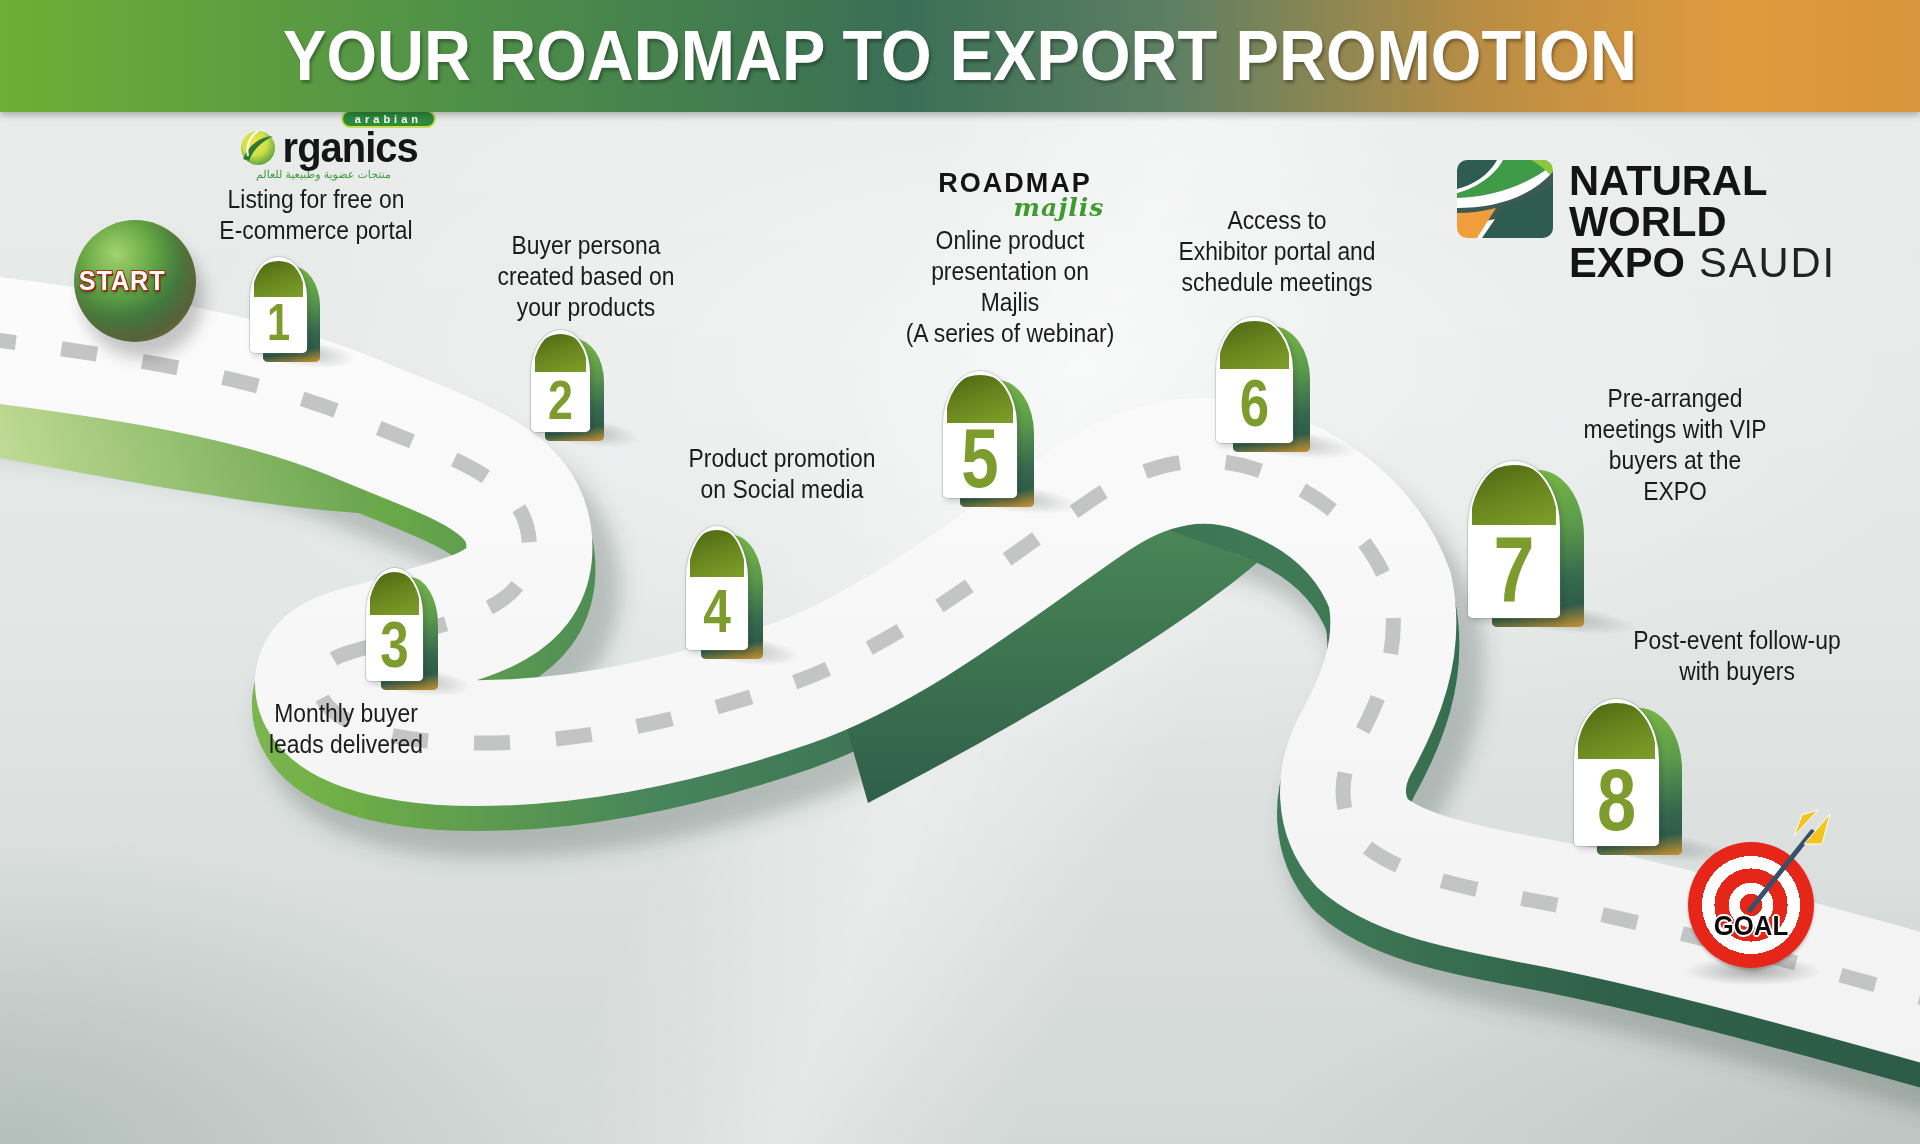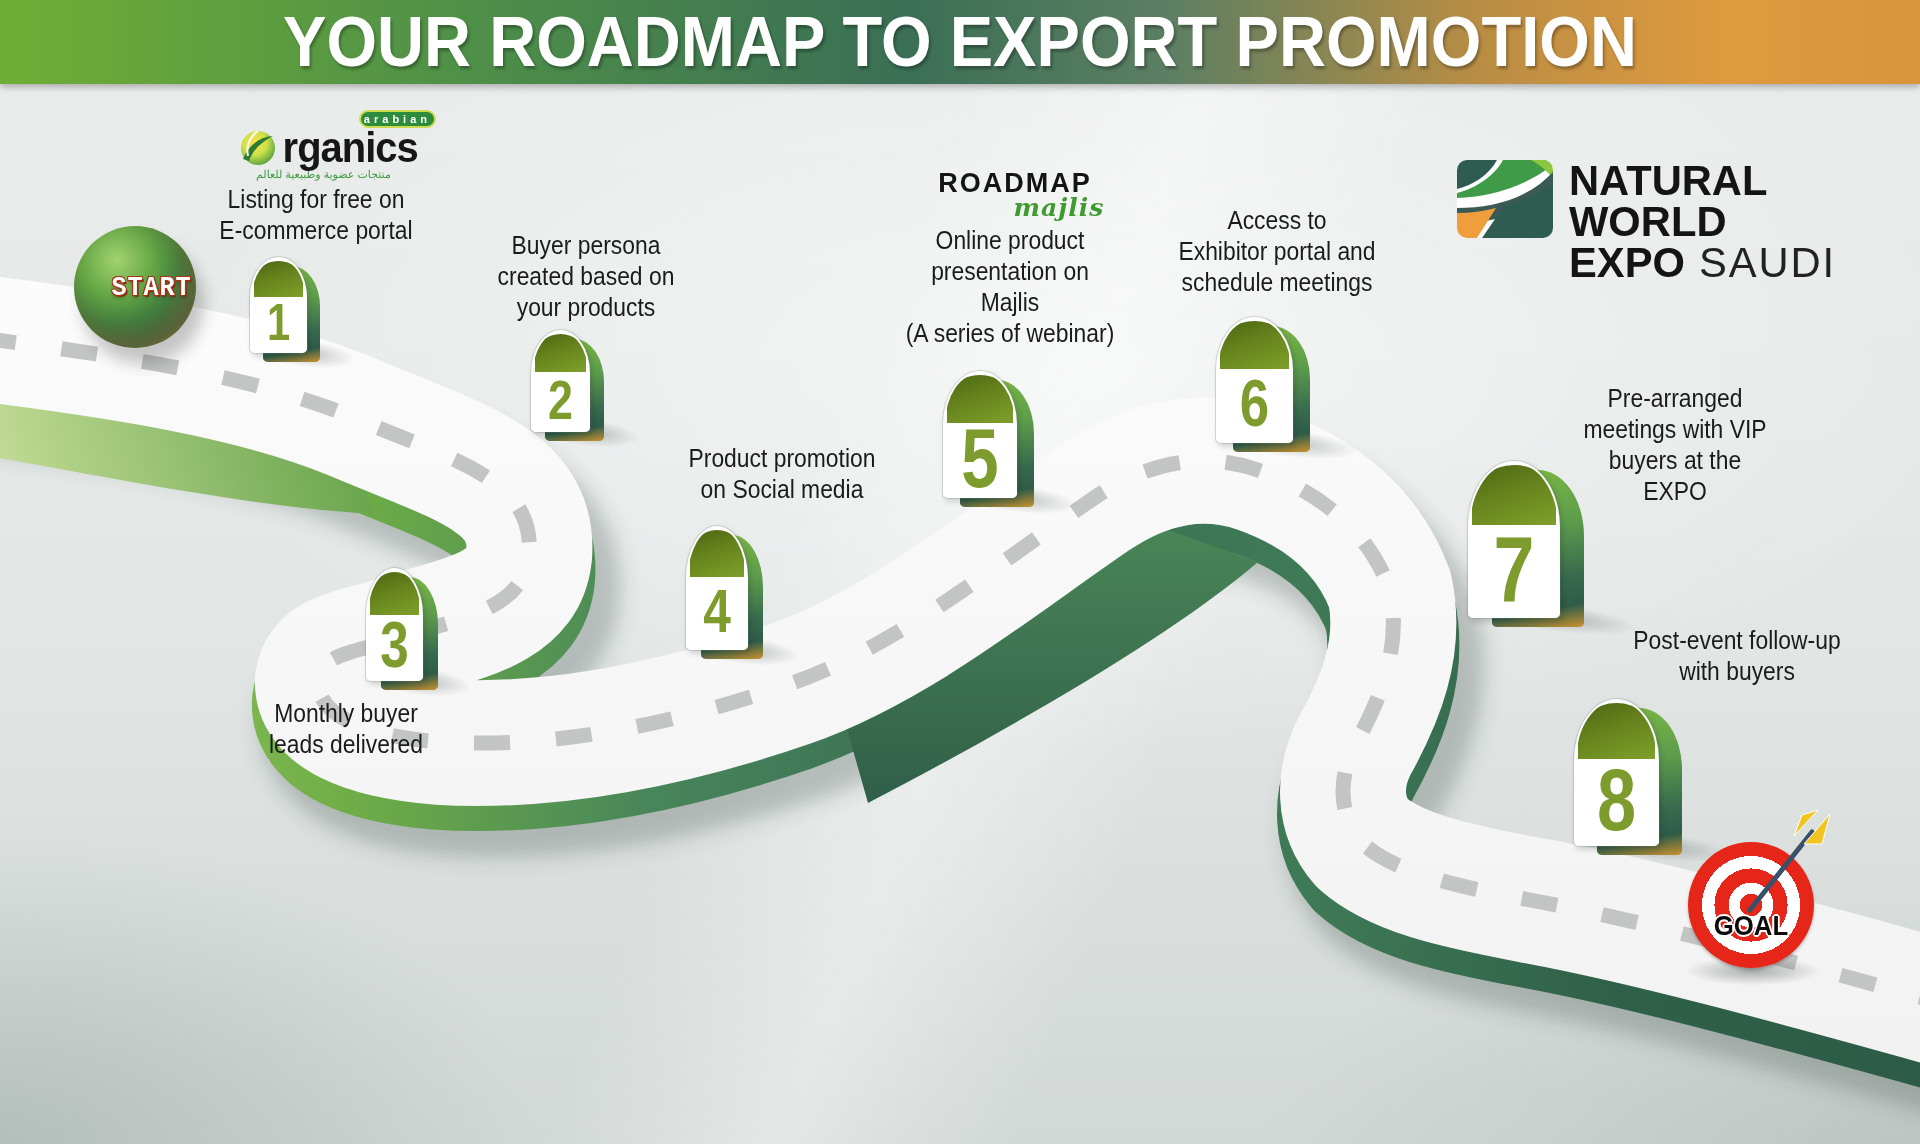--- a/index.html
+++ b/index.html
@@ -5,21 +5,21 @@
   html,body{margin:0;padding:0;background:#9aa39f;}
   .stage{position:relative;width:1920px;height:1144px;overflow:hidden;
     font-family:"Liberation Sans",sans-serif;
     background:
       radial-gradient(1300px 560px at 56% 32%, rgba(255,255,255,.55), rgba(255,255,255,0) 70%),
       linear-gradient(112deg, rgba(255,255,255,0) 42%, rgba(255,255,255,.38) 52%, rgba(255,255,255,0) 62%),
       radial-gradient(900px 520px at 0% 100%, rgba(130,148,140,.38), rgba(130,148,140,0) 60%),
       radial-gradient(1100px 420px at 100% 100%, rgba(140,152,146,.30), rgba(140,152,146,0) 60%),
       linear-gradient(180deg,#eaedec 0%,#e3e7e6 52%,#d2d8d6 100%);}
   
-  .header{position:absolute;top:0;left:0;right:0;height:84px;z-index:10;
+  .header{position:absolute;top:0;left:0;right:0;height:112px;z-index:10;
     display:flex;align-items:center;justify-content:center;
     background:linear-gradient(90deg, var(--header_gradient_left) 0%, #4f9048 24%, var(--header_gradient_mid) 47%, #5d7f63 61%, #b98d44 77%, var(--header_gradient_right) 90%, #d9953b 100%);
     box-shadow:0 3px 7px rgba(0,0,0,.28);}
   .header .title{color:#fff;font-size:70px;font-weight:800;letter-spacing:0px;white-space:nowrap;
     transform:scaleX(.93);text-shadow:2px 3px 3px rgba(0,0,0,.30);}
   
   .road-svg{position:absolute;left:0;top:0;z-index:1;}
   
   .caption{position:absolute;width:320px;margin-left:-160px;z-index:3;text-align:center;
     font-size:26px;line-height:31px;color:var(--text_dark);white-space:pre-line;transform:scaleX(.88);}
@@ -32,43 +32,43 @@
     border-radius:50% 50% 5px 5px / 42% 42% 4px 4px;overflow:hidden;
     box-shadow:0 0 0 1px rgba(110,130,115,.25), 2px 3px 6px rgba(0,0,0,.18);}
   .ms-arch{position:absolute;top:2px;left:2px;right:2px;height:39%;
     border-radius:50% 50% 0 0 / 58% 58% 0 0;
     background:linear-gradient(160deg,#4c6512 0%,#66831d 45%,#7ea02a 100%);}
   .ms-num{position:absolute;top:38%;left:0;right:0;bottom:0;display:flex;align-items:center;justify-content:center;
     font-size:var(--fs);font-weight:700;color:var(--milestone_olive);transform:scaleX(.8);line-height:1;}
   .ms-shadow{position:absolute;z-index:-1;left:26%;bottom:-15px;width:160%;height:28px;
     background:radial-gradient(ellipse at 42% 50%, rgba(70,82,75,.35), rgba(70,82,75,0) 70%);transform:rotate(7deg);}
   
-  .start{position:absolute;left:74px;top:226px;width:122px;height:122px;z-index:4;border-radius:50%;
-    display:flex;align-items:center;justify-content:flex-end;
+  .start{position:absolute;left:74px;top:220px;width:122px;height:122px;z-index:4;border-radius:50%;
+    display:flex;align-items:center;justify-content:flex-start;
     background:radial-gradient(circle at 35% 28%, #a2d36e 0%, #63a544 32%, #3c7c40 55%, #2e6247 74%, #6f7a3c 90%, #c08a3c 100%);
-    box-shadow:inset -10px -14px 22px rgba(150,100,40,.45), 8px 16px 16px rgba(0,0,0,.22);font-family:Liberation Mono, monospace;}
+    box-shadow:inset -10px -14px 22px rgba(150,100,40,.45), 8px 16px 16px rgba(0,0,0,.22);}
   .start-label{color:#fff;font-weight:800;font-size:28px;letter-spacing:1px;transform:scaleX(.9);
     text-shadow:-1px -1px 0 #a63517,1px -1px 0 #a63517,-1px 1px 0 #a63517,2px 2px 0 #8f2d12,0 3px 4px rgba(0,0,0,.35);}
   
   .goal{position:absolute;left:1688px;top:842px;width:126px;height:126px;z-index:5;}
   .goal-shadow{position:absolute;left:-6px;bottom:-18px;width:142px;height:30px;
     background:radial-gradient(ellipse, rgba(55,60,58,.38), rgba(55,60,58,0) 68%);}
   .goal-rings{position:absolute;inset:0;border-radius:50%;
     background:radial-gradient(circle, var(--goal_red) 0 12.5%, #ffffff 12.5% 25%, var(--goal_red) 25% 41%, #ffffff 41% 55%, var(--goal_red) 55% 99%);
     box-shadow:0 2px 3px rgba(0,0,0,.25);}
   .goal-dart{position:absolute;left:44px;top:-36px;}
   .goal-label{position:absolute;left:0;right:0;top:54%;text-align:center;font-size:28px;font-weight:800;color:#0b0b0b;
     transform:scaleX(.92);
     text-shadow:-2px 0 0 #fff,2px 0 0 #fff,0 -2px 0 #fff,0 2px 0 #fff,-1px -1px 0 #fff,1px 1px 0 #fff,1px -1px 0 #fff,-1px 1px 0 #fff;}
   
   .org-logo{position:absolute;left:230px;top:124px;width:200px;z-index:3;}
   .org-row{position:relative;display:flex;align-items:center;justify-content:center;}
   .org-word{font-size:42px;font-weight:700;color:#161616;letter-spacing:-1px;transform:scaleX(.95);margin-left:2px;}
   .org-badge{position:absolute;top:-14px;right:-6px;background:#2c8c3c;border:2px solid #cddc4e;border-radius:12px;
-    color:#fff;font-size:11px;font-weight:700;letter-spacing:4px;padding:1px 3px;}
+    color:#fff;font-size:11px;font-weight:700;letter-spacing:4px;padding:1px 12px;}
   .org-tagline{direction:rtl;text-align:left;font-size:11px;color:#3f9b3f;margin:-4px 0 0 0;padding-left:26px;}
   
   .majlis-logo{position:absolute;left:895px;top:168px;width:240px;z-index:3;text-align:center;}
   .majlis-top{font-size:27px;font-weight:800;color:#141414;letter-spacing:2px;}
   .majlis-bottom{font-family:"DejaVu Serif",serif;font-style:italic;font-size:25px;font-weight:700;color:#3f9b2f;
     margin-top:-6px;padding-left:88px;letter-spacing:1px;}
   
   .nwe-logo{position:absolute;left:1457px;top:160px;z-index:3;display:flex;align-items:flex-start;}
   .nwe-text{margin-left:16px;line-height:41px;transform:scaleX(.97);transform-origin:left;}
   .nwe-w1,.nwe-w2{font-size:43px;font-weight:800;color:#141414;letter-spacing:0;}

